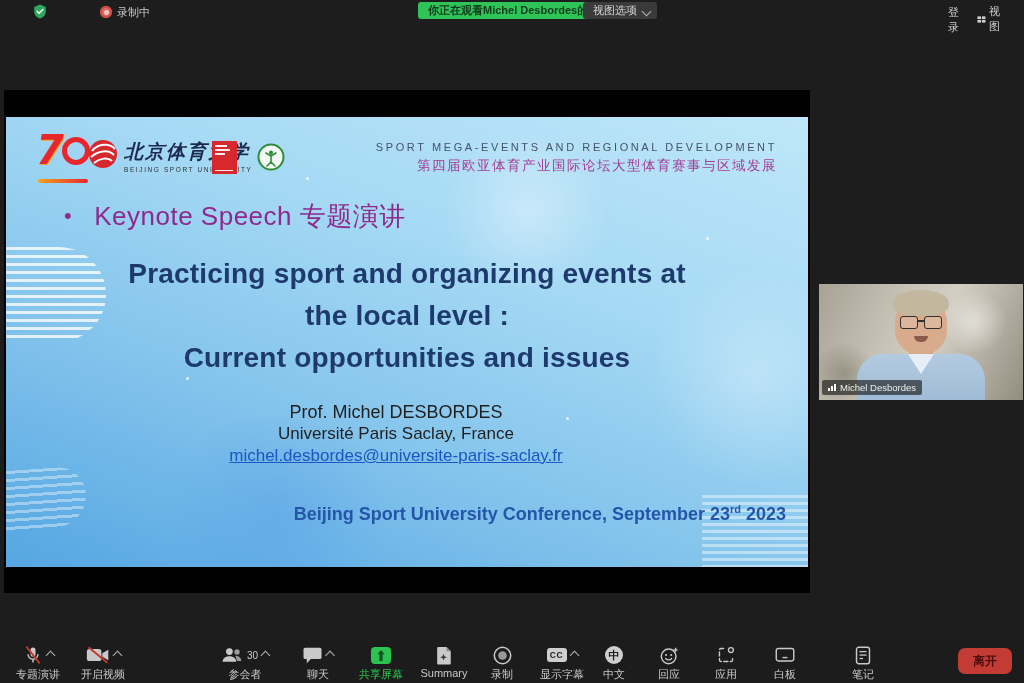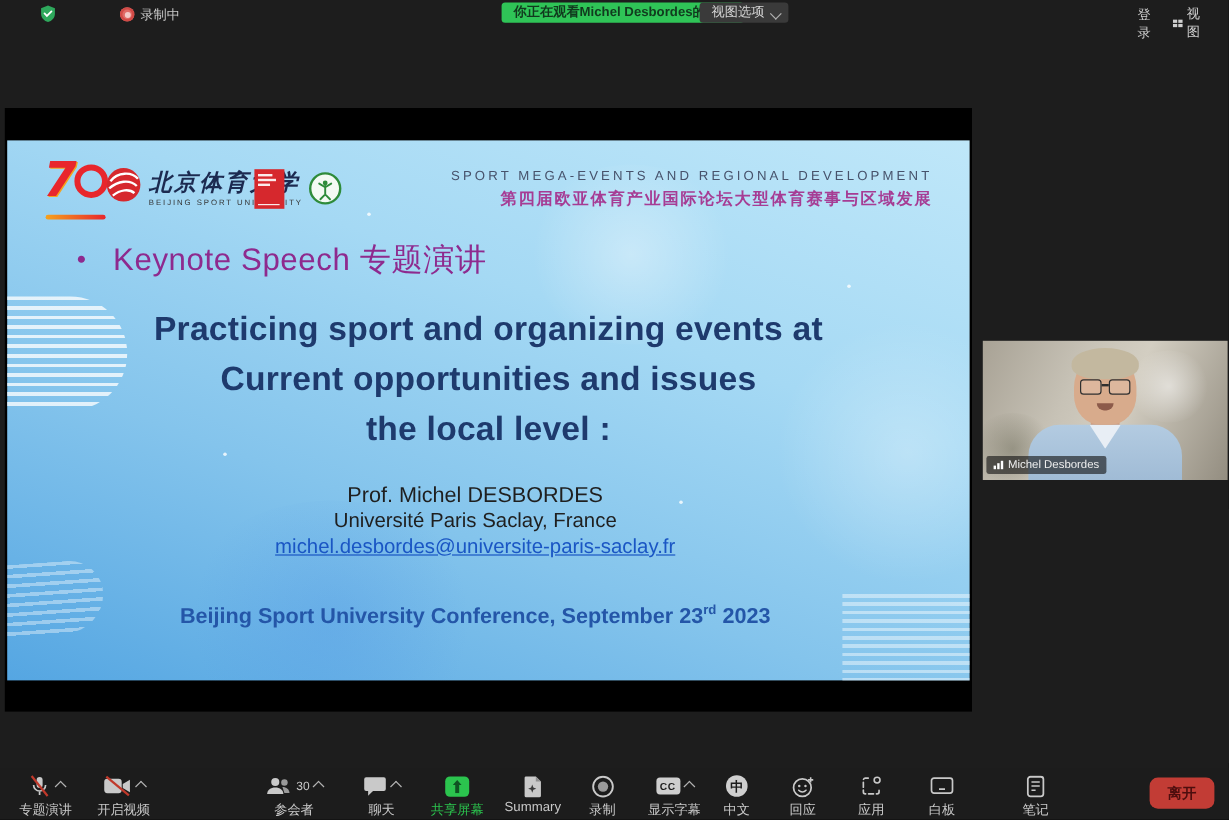--- a/index.html
+++ b/index.html
@@ -48,30 +48,30 @@
     background:linear-gradient(90deg,#f6a21c,#e8262c);}
   .bsu{position:absolute;left:82px;top:22px;display:flex;align-items:flex-start;gap:6px;}
   .bsu-cn{font-family:"DejaVu Serif","Liberation Serif",serif;font-style:italic;font-weight:700;
     font-size:19px;color:#1c2a50;letter-spacing:2px;white-space:nowrap;}
   .bsu-en{font-size:6.5px;letter-spacing:1.6px;color:#333;margin-top:1px;}
   .logo-red{position:absolute;left:206px;top:24px;width:25px;height:33px;background:#d6282d;}
   .logo-red i{position:absolute;left:3px;background:rgba(255,255,255,.9);height:1.5px;}
   .logo-green{position:absolute;left:251px;top:26px;}
   
   .hdr-en{position:absolute;right:31px;top:24px;font-size:11px;font-weight:400;letter-spacing:2.6px;color:#47526b;}
-  .hdr-cn{position:absolute;right:31px;top:40px;font-size:13.5px;font-weight:700;letter-spacing:1.5px;color:#a63c94;}
+  .hdr-cn{position:absolute;right:31px;top:40px;font-size:13.5px;font-weight:400;letter-spacing:1.5px;color:#a63c94;}
   .keynote{position:absolute;left:58px;top:82px;font-size:26px;color:#8e2a8e;letter-spacing:.5px;}
   .keynote .bullet{font-size:22px;margin-right:22px;vertical-align:2px;}
   .title{position:absolute;left:0;top:136px;width:100%;text-align:center;
     font-size:28px;font-weight:700;color:#1e3a6d;line-height:42px;letter-spacing:.2px;}
   .author-block{position:absolute;left:0;top:284px;width:780px;text-align:center;color:#1f1f1f;}
   .author-name{font-size:18px;line-height:22px;}
   .author-aff{font-size:17px;line-height:22px;}
   .author-email{font-size:17px;line-height:22px;color:#1a56c4;text-decoration:underline;}
-  .conf-line{position:absolute;left:0;top:386px;width:780px;text-align:center;
+  .conf-line{position:absolute;left:0;top:386px;width:780px;text-align:right;
     font-size:18px;font-weight:700;color:#2456a8;}
   .conf-line sup{font-size:11px;}
   
   .video-thumb{position:absolute;left:819px;top:284px;width:204px;height:116px;overflow:hidden;
     background:linear-gradient(115deg,#a8a295 0%,#c7c2b6 35%,#d3cec2 55%,#938d80 100%);}
   .vt-blur1{position:absolute;left:120px;top:8px;width:70px;height:60px;border-radius:50%;
     background:radial-gradient(circle,rgba(255,255,255,.5),rgba(255,255,255,0) 70%);}
   .vt-blur2{position:absolute;left:-10px;top:60px;width:70px;height:60px;border-radius:50%;
     background:radial-gradient(circle,rgba(90,90,70,.4),rgba(90,90,70,0) 70%);}
   .vt-body{position:absolute;left:50%;top:70px;transform:translateX(-50%);width:128px;height:56px;
@@ -187,22 +187,22 @@
 
     <div class="hdr-en">SPORT MEGA-EVENTS AND REGIONAL DEVELOPMENT</div>
     <div class="hdr-cn">第四届欧亚体育产业国际论坛大型体育赛事与区域发展</div>
 
     <div class="keynote">
       <span class="bullet">•</span><span>Keynote Speech 专题演讲</span>
     </div>
 
     <div class="title">
       <div>Practicing sport and organizing events at</div>
+      <div>the local level :</div>
       <div>Current opportunities and issues</div>
-      <div>the local level :</div>
     </div>
 
     <div class="author-block">
       <div class="author-name">Prof. Michel DESBORDES</div>
       <div class="author-aff">Université Paris Saclay, France</div>
       <div class="author-email">michel.desbordes@universite-paris-saclay.fr</div>
     </div>
 
     <div class="conf-line">
       <span>Beijing Sport University Conference, September 23</span><sup>rd</sup><span> 2023</span>

